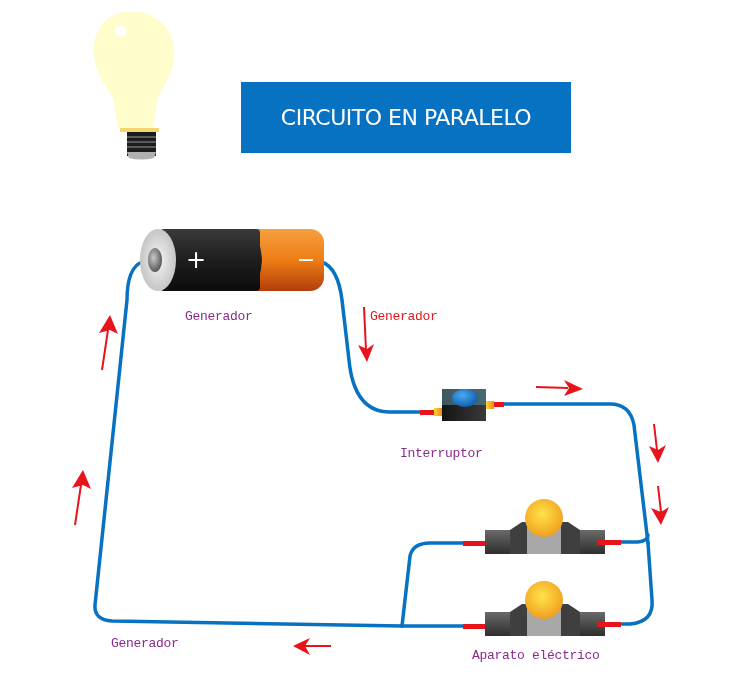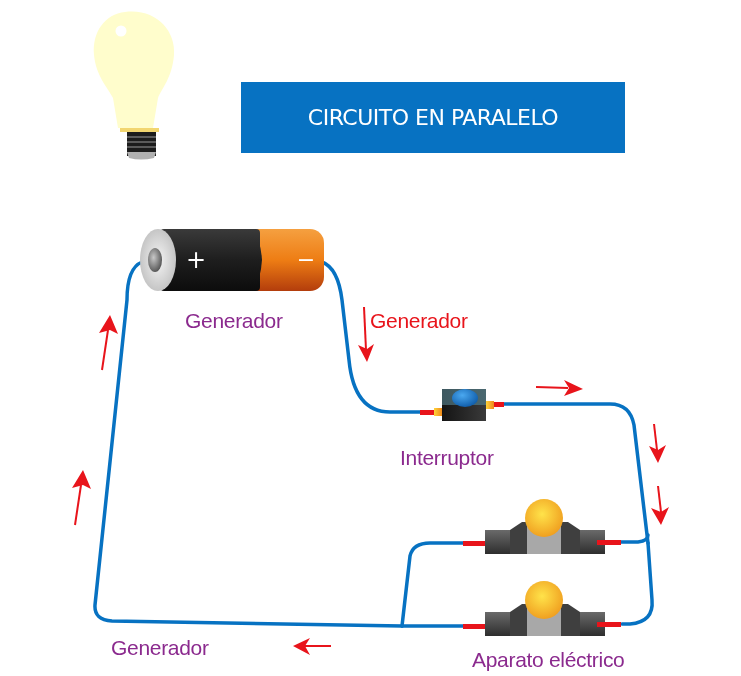--- a/index.html
+++ b/index.html
@@ -1,20 +1,20 @@
 <!DOCTYPE html>
 <html><head>
 <meta charset="utf-8">
 <style>
   html, body { margin: 0; padding: 0; background: #ffffff; }
   body { width: 741px; height: 676px; position: relative; overflow: hidden; font-family: "DejaVu Sans", sans-serif; }
   svg { position: absolute; left: 0; top: 0; }
-  .title-box { position: absolute; left: 241px; top: 82px; width: 384px; height: 71px; background: #0772c2; }
+  .title-box { position: absolute; left: 241px; top: 82px; width: 330px; height: 71px; background: #0772c2; }
   .title-text { position: absolute; left: 0; right: 0; top: 0; bottom: 0; display: flex; align-items: center; justify-content: center; color: #fff; font-size: 22px; letter-spacing: -0.5px; font-family: "DejaVu Sans", sans-serif; }
-  .lbl { position: absolute; font-size: 21px; white-space: nowrap; font-family: Liberation Sans, sans-serif; letter-spacing: -0.3px; }
+  .lbl { position: absolute; font-size: 13px; white-space: nowrap; font-family: Liberation Mono, monospace; letter-spacing: -0.3px; }
   .purple { color: #8b2a8e; }
   .red { color: #e8141b; }
 </style>
 </head>
 <body>
 
 <svg width="741" height="676" viewBox="0 0 741 676">
   <defs>
     <linearGradient id="batBody" x1="0" y1="0" x2="0" y2="1">
       <stop offset="0" stop-color="#f5a040"></stop>

